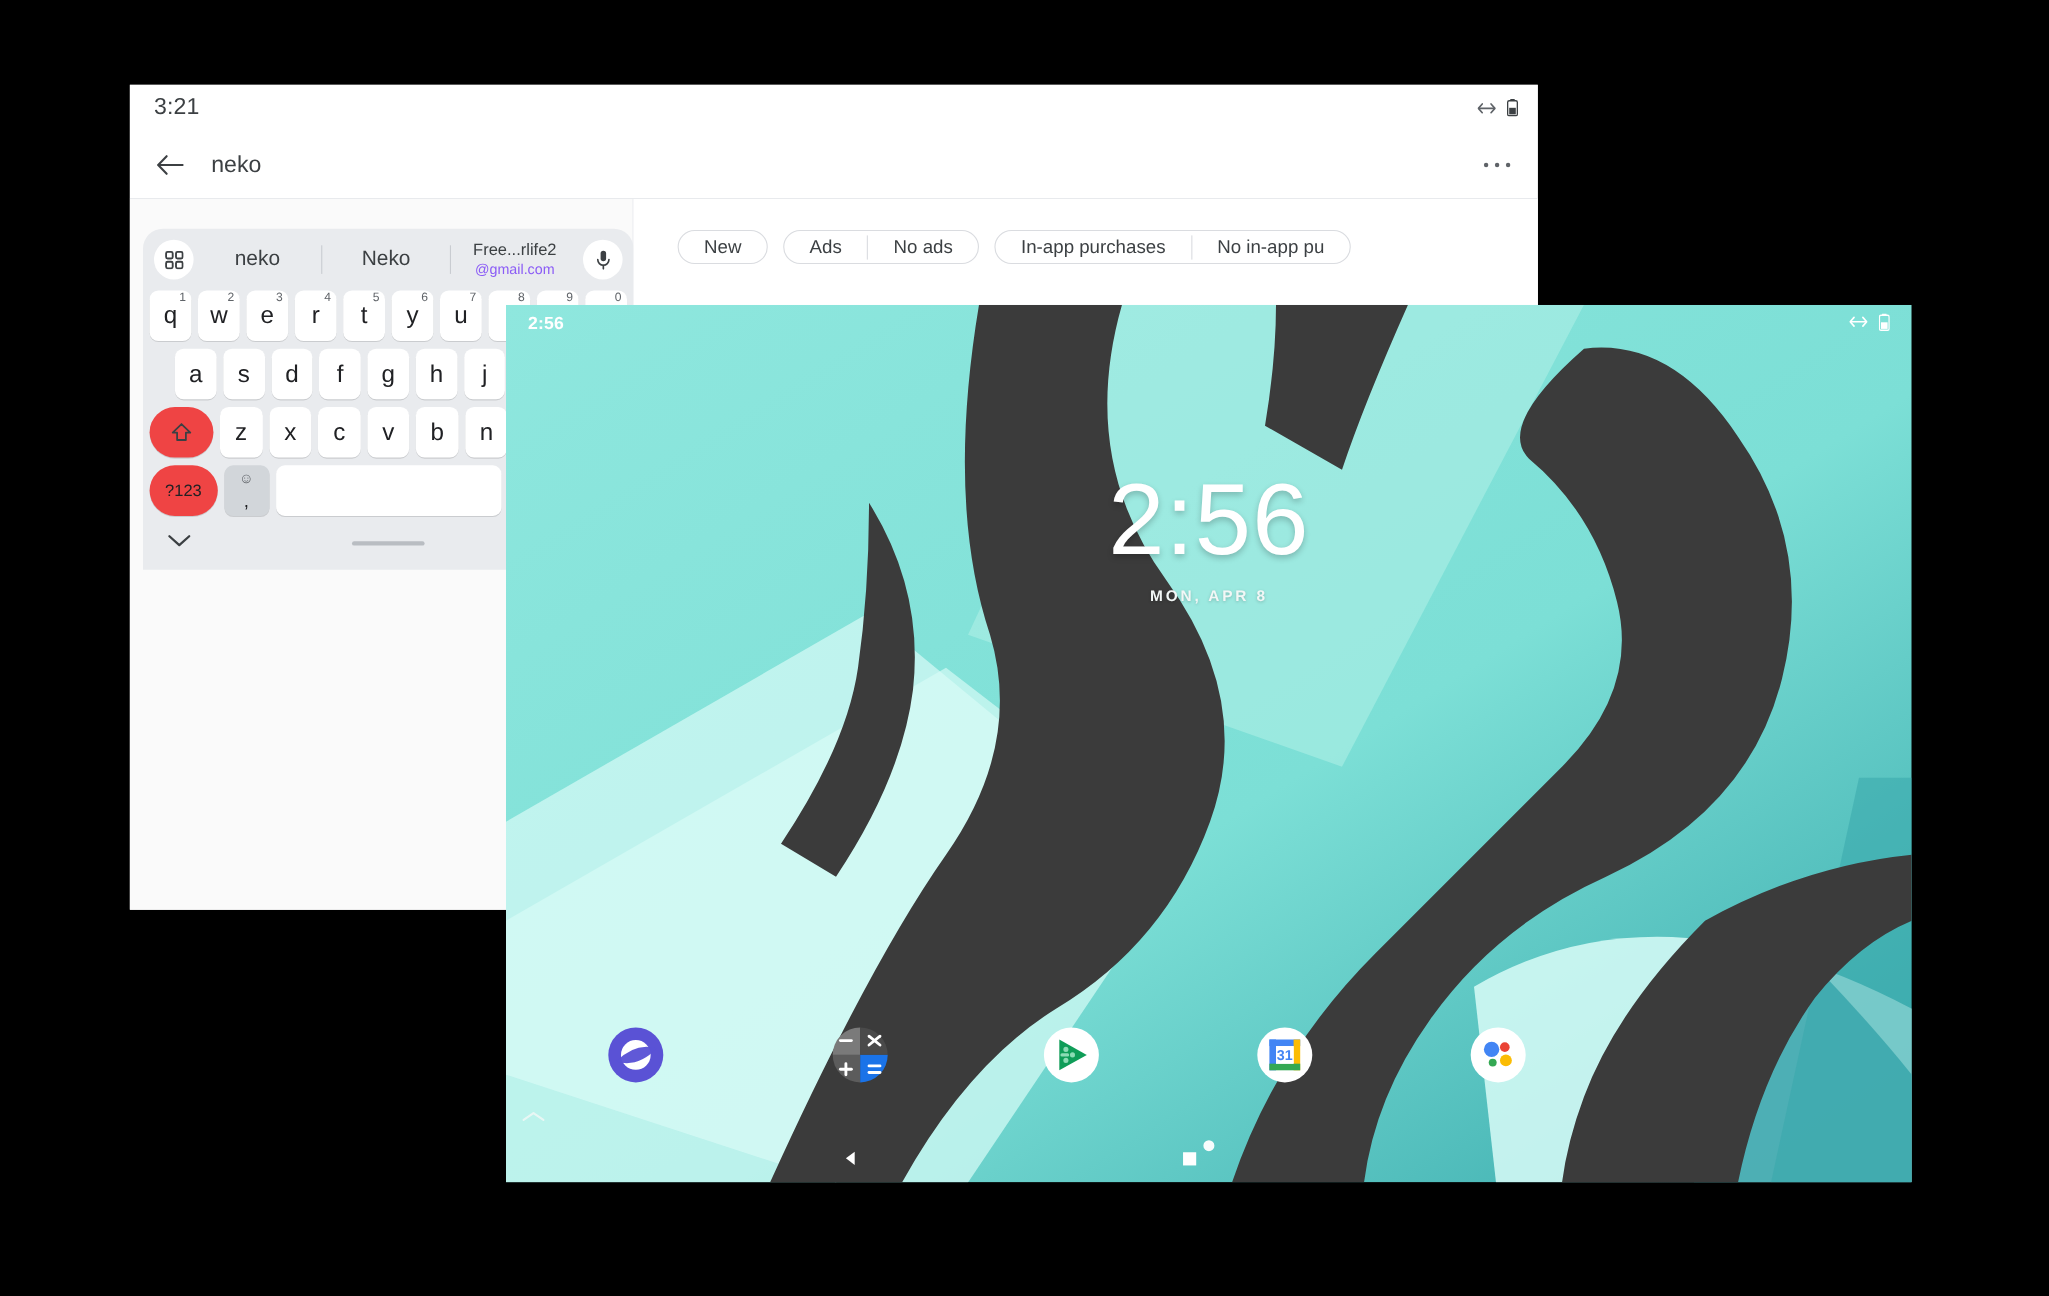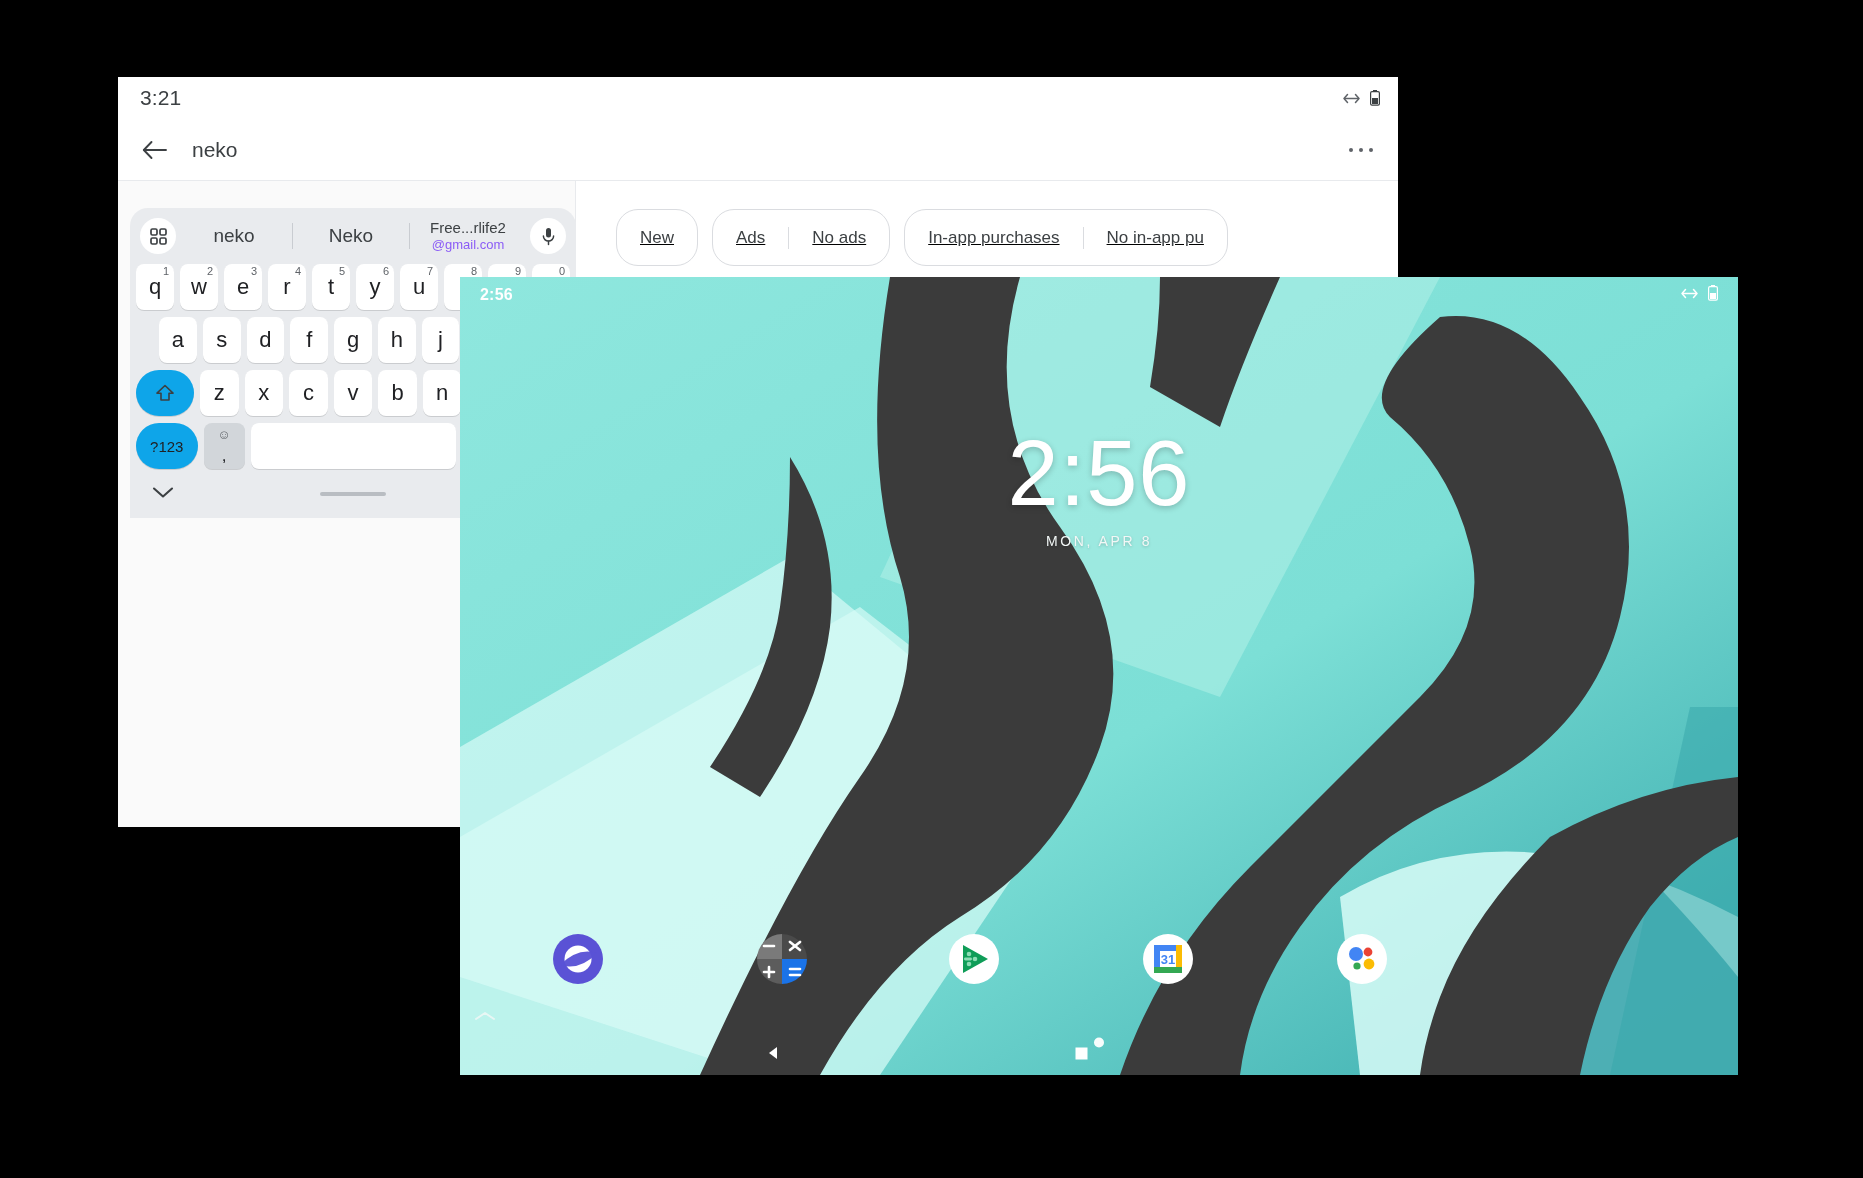--- a/index.html
+++ b/index.html
@@ -36,22 +36,22 @@
   .ps-overflow { margin-left: auto; width: 30px; height: 30px; display:flex; align-items:center; justify-content:center; cursor:pointer; }
   .dot3 { width: 4px; height: 4px; border-radius: 50%; background: #5f6368; margin: 2.2px auto; }
 
   .ps-body { position: relative; height: 646px; background: #fff; display: flex; }
   .ps-left { width: 458px; height: 100%; background: #fafafa; border-right: 1px solid #e8eaed; position: relative; }
   .ps-right { flex: 1; background: #fff; position: relative; }
 
   
   .chip-row { position: absolute; left: 40px; top: 28px; display: flex; align-items: center; gap: 14px; }
   .chip {
-    height: 57px; border: 1px solid #dadce0; border-radius: 22px;
-    display: flex; align-items: center; background: #fff; text-decoration: underline;
+    height: 31px; border: 1px solid #dadce0; border-radius: 22px;
+    display: flex; align-items: center; background: #fff;
   }
   .chip .seg { padding: 0 23px; font-size: 17px; color: #3c4043; white-space: nowrap; cursor: pointer; }
   .chip .divider { width: 1px; height: 22px; background: #dadce0; }
 
   
   #keyboard {
     position: absolute; left: 12px; top: 27px; width: 446px;
     background: #e9ebee;
     border-radius: 18px 18px 0 0;
     padding: 0 0 6px 0;
@@ -78,21 +78,21 @@
   .key {
     position: relative; background: #ffffff; border-radius: 8px;
     height: 46px; flex: 1 1 0; min-width: 0;
     display: flex; align-items: center; justify-content: center;
     font-size: 22px; color: #202124; cursor: pointer;
     box-shadow: 0 1px 0 rgba(0,0,0,.13);
   }
   .key .num {
     position: absolute; top: 1px; right: 5px; font-size: 11px; color: #5f6368;
   }
-  .key.fn { background: #0ea5e9; box-shadow: 0 1px 0 rgba(0,0,0,.13); border-radius: 23px; }
+  .key.fn { background: #ef4444; box-shadow: 0 1px 0 rgba(0,0,0,.13); border-radius: 23px; }
   .key.fn2 { background: #d2d6da; }
   .key.wide { flex: 1.5 1 0; }
   .key.space { flex: 5 1 0; background: #fff; }
   .key.small { font-size: 15px; }
   .key .emoji-top { position: absolute; top: 4px; left: 50%; transform: translateX(-50%); font-size: 13px; color: #5f6368; }
   .key .comma-bot { position: absolute; bottom: 3px; left: 50%; transform: translateX(-50%); font-size: 17px; color: #202124; }
 
   .kb-foot { height: 36px; display: flex; align-items: center; justify-content: center; position: relative; }
   .kb-chevron { position: absolute; left: 22px; top: 50%; transform: translateY(-50%); cursor: pointer; }
   .kb-handle { width: 66px; height: 4px; border-radius: 2px; background: #b9bdc2; cursor: pointer; }
@@ -117,20 +117,21 @@
     pointer-events: none;
   }
   .hs-time {
     font-size: 92px; color: #ffffff; font-weight: 300; letter-spacing: 1px;
     line-height: 1; text-shadow: 0 2px 6px rgba(0,0,0,.22);
     font-family: "Liberation Sans", sans-serif;
   }
   .hs-date {
     margin-top: 14px; font-size: 14px; color: #f2f7f6; letter-spacing: 2.6px;
     text-shadow: 0 1px 3px rgba(0,0,0,.22);
+    font-weight: bold;
   }
 
   .hs-dock { position: absolute; left: 0; right: 0; bottom: 80px; height: 66px; z-index: 6; }
   .dock-icon { position: absolute; width: 52px; height: 52px; cursor: pointer; }
 
   .hs-nav {
     position: absolute; left: 0; right: 0; bottom: 0; height: 44px; z-index: 7;
     display: flex; align-items: center; justify-content: center; gap: 0;
   }
   .nav-btn { position: absolute; cursor: pointer; display:flex; align-items:center; justify-content:center; }

